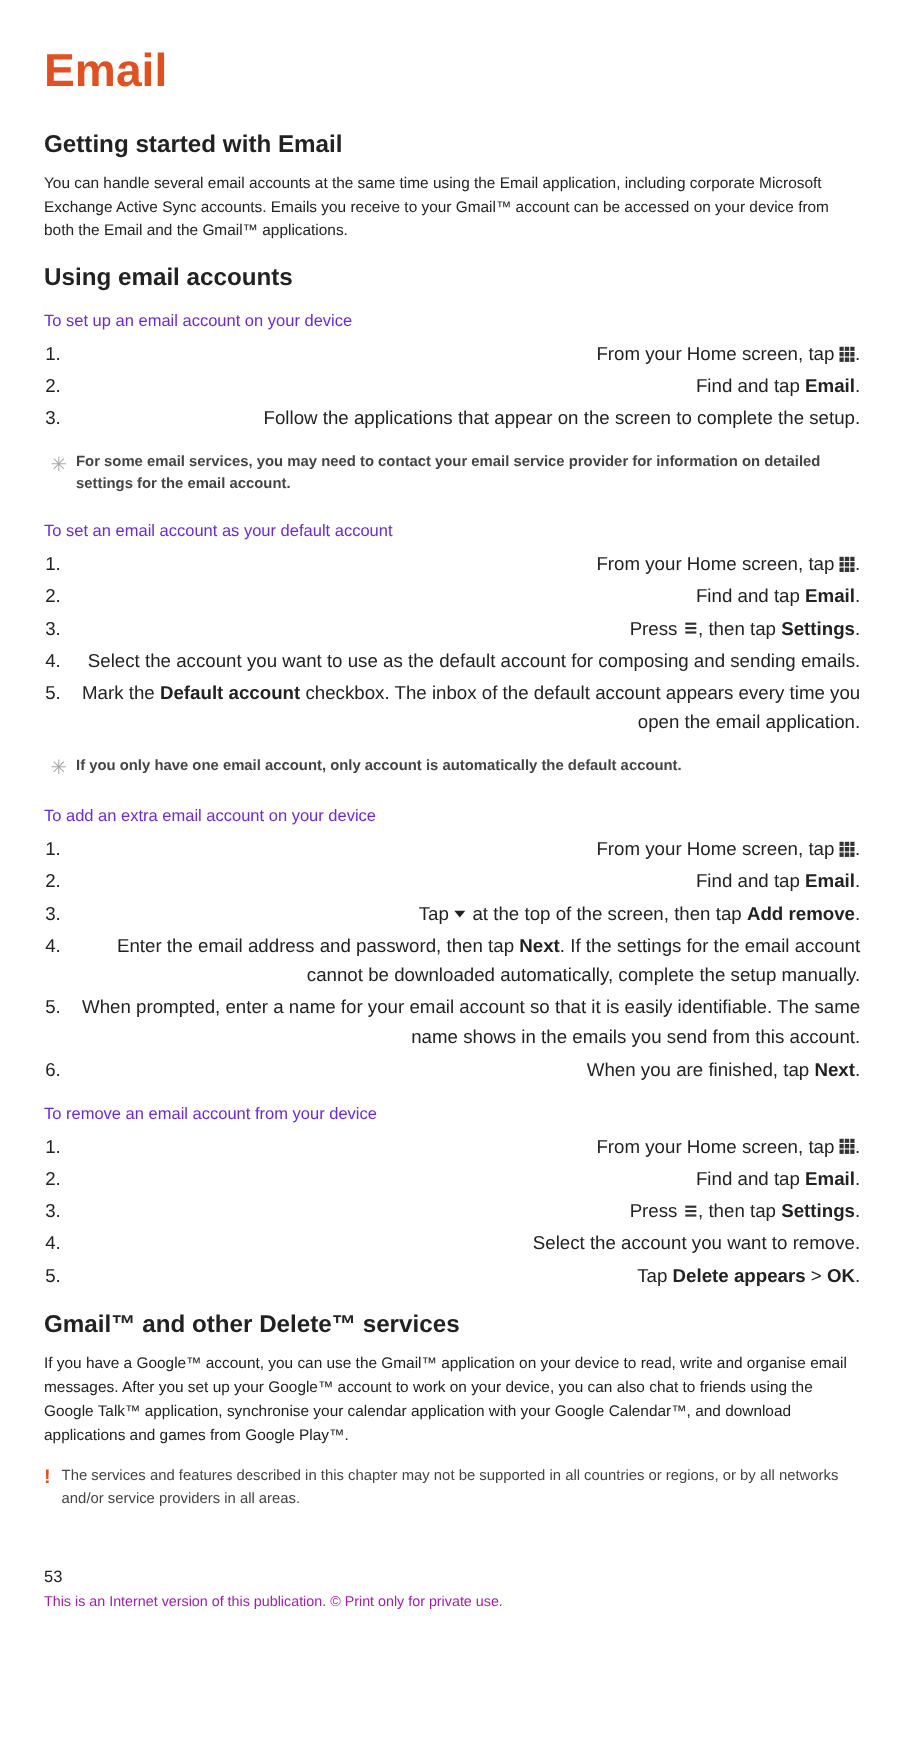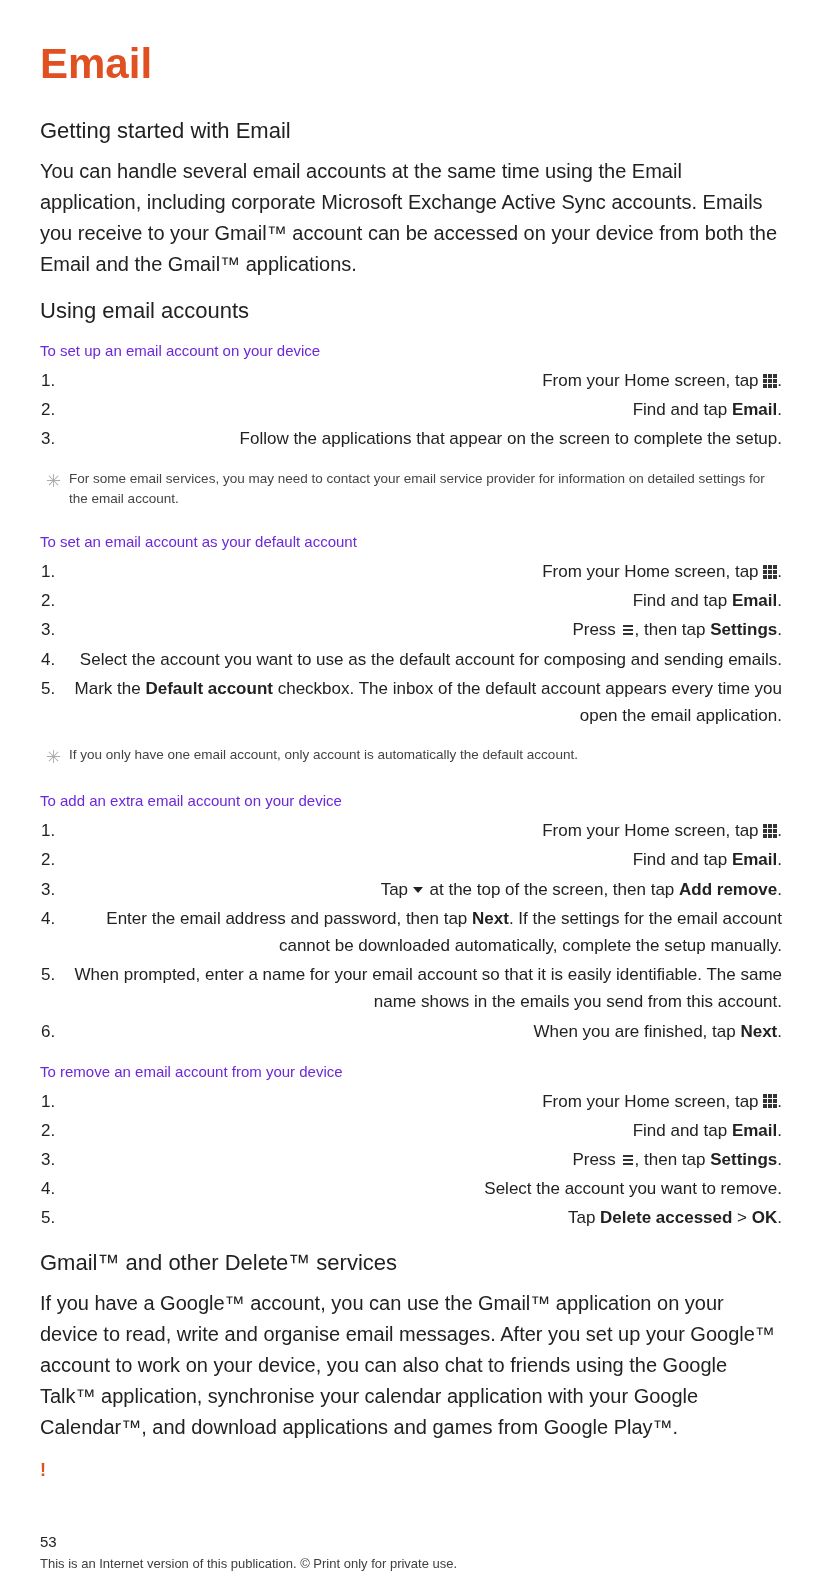--- a/index.html
+++ b/index.html
@@ -14,34 +14,34 @@
     }
     .page-title {
       font-size: 42px;
       font-weight: bold;
       color: #e05020;
       margin-bottom: 30px;
       margin-top: 10px;
     }
     h2 {
       font-size: 22px;
-      font-weight: normal;
+      font-weight: bold;
       color: #222;
       margin-bottom: 12px;
       margin-top: 18px;
     }
     h3 {
       font-size: 15px;
       font-weight: normal;
       color: #6d28d9;
       margin-bottom: 8px;
       margin-top: 18px;
     }
     p {
-      font-size: 20px;
+      font-size: 14px;
       line-height: 1.55;
       margin-bottom: 10px;
       color: #222;
     }
     ol {
       margin-left: 20px;
       margin-bottom: 10px;
     }
     ol li {
       font-size: 17px;
@@ -65,20 +65,21 @@
       font-size: 18px;
       color: #aaa;
       margin-right: 8px;
       margin-top: 1px;
       flex-shrink: 0;
     }
     .tip-text {
       font-size: 13.5px;
       line-height: 1.5;
       color: #444;
+      font-weight: bold;
     }
     .note-box {
       display: flex;
       align-items: flex-start;
       margin: 14px 0 14px 0;
       padding: 2px 0;
     }
     .note-icon {
       font-size: 18px;
       color: #e05020;
@@ -97,21 +98,21 @@
       margin-top: 50px;
       color: #555;
     }
     .page-number {
       font-size: 15px;
       color: #222;
       margin-bottom: 6px;
     }
     .footer-text {
       font-size: 13px;
-      color: #404040;
+      color: #a21caf;
     }
     .grid-icon {
       display: inline-block;
       width: 14px;
       height: 14px;
       vertical-align: middle;
       position: relative;
       top: -1px;
     }
     .menu-icon {
@@ -224,26 +225,27 @@
         <rect x="5" y="10" width="4" height="4" fill="#333"></rect>
         <rect x="10" y="10" width="4" height="4" fill="#333"></rect>
       </svg>.</li>
   <li>Find and tap <b>Email</b>.</li>
   <li>Press <svg class="menu-icon" viewBox="0 0 14 14" xmlns="http://www.w3.org/2000/svg">
         <rect x="2" y="2" width="10" height="2" fill="#333"></rect>
         <rect x="2" y="6" width="10" height="2" fill="#333"></rect>
         <rect x="2" y="10" width="10" height="2" fill="#333"></rect>
       </svg>, then tap <b>Settings</b>.</li>
   <li>Select the account you want to remove.</li>
-  <li>Tap <b>Delete accessed</b> &gt; <b>OK</b>.</li>
+  <li>Tap <b>Delete appears</b> &gt; <b>OK</b>.</li>
 </ol>
 
 <h2>Gmail™ and other Delete™ services</h2>
 <p>If you have a Google™ account, you can use the Gmail™ application on your device to read, write and organise email messages. After you set up your Google™ account to work on your device, you can also chat to friends using the Google Talk™ application, synchronise your calendar application with your Google Calendar™, and download applications and games from Google Play™.</p>
 
 <div class="note-box">
   <span class="note-icon">!</span>
+  <span class="note-text">The services and features described in this chapter may not be supported in all countries or regions, or by all networks and/or service providers in all areas.</span>
 </div>
 
 <div class="page-footer">
   <div class="page-number">53</div>
   <div class="footer-text">This is an Internet version of this publication. © Print only for private use.</div>
 </div>
 
 </body></html>

